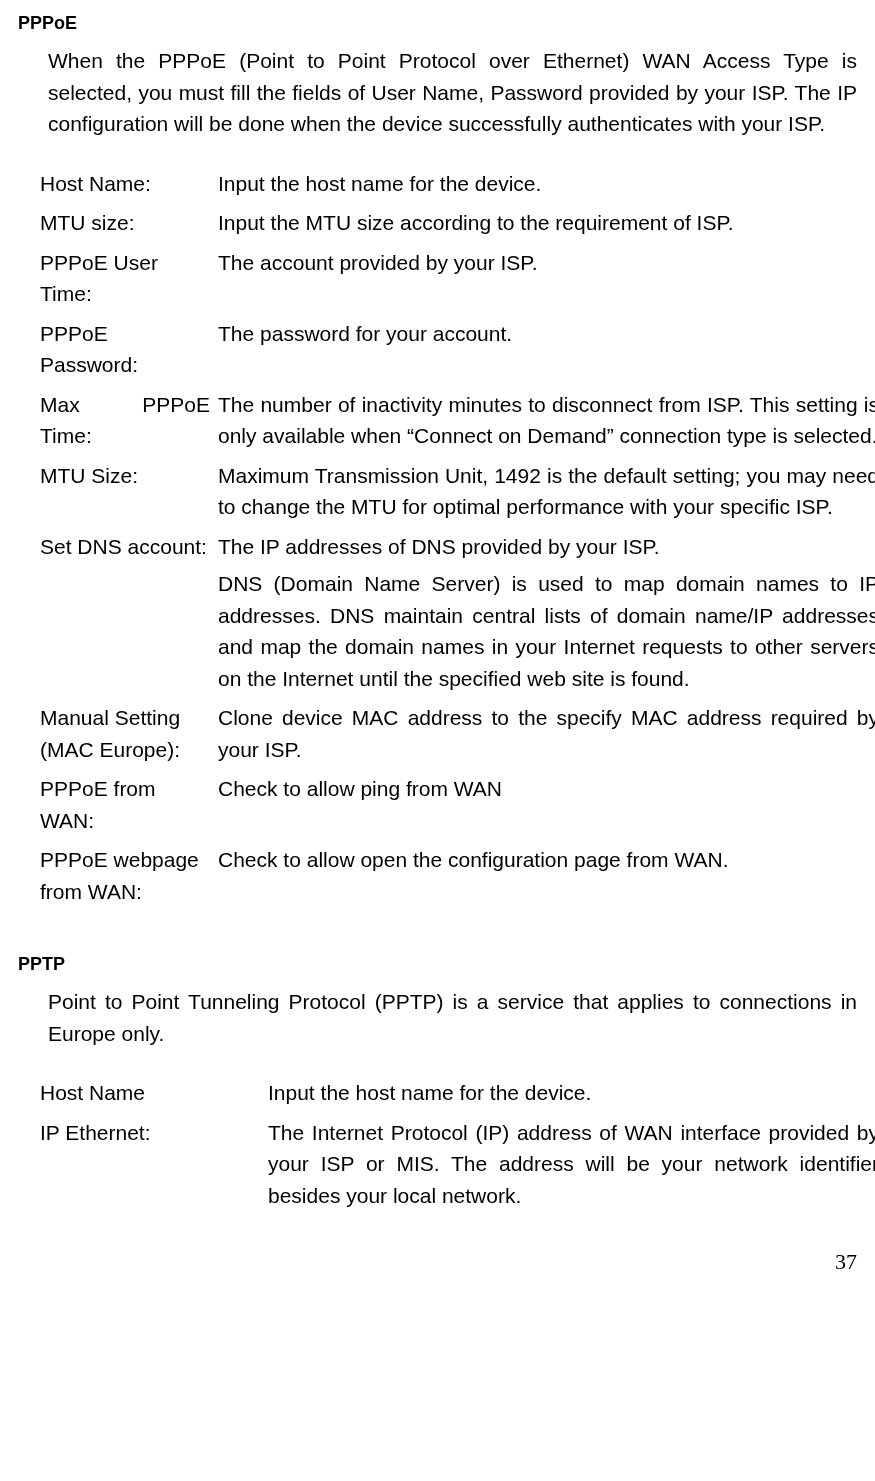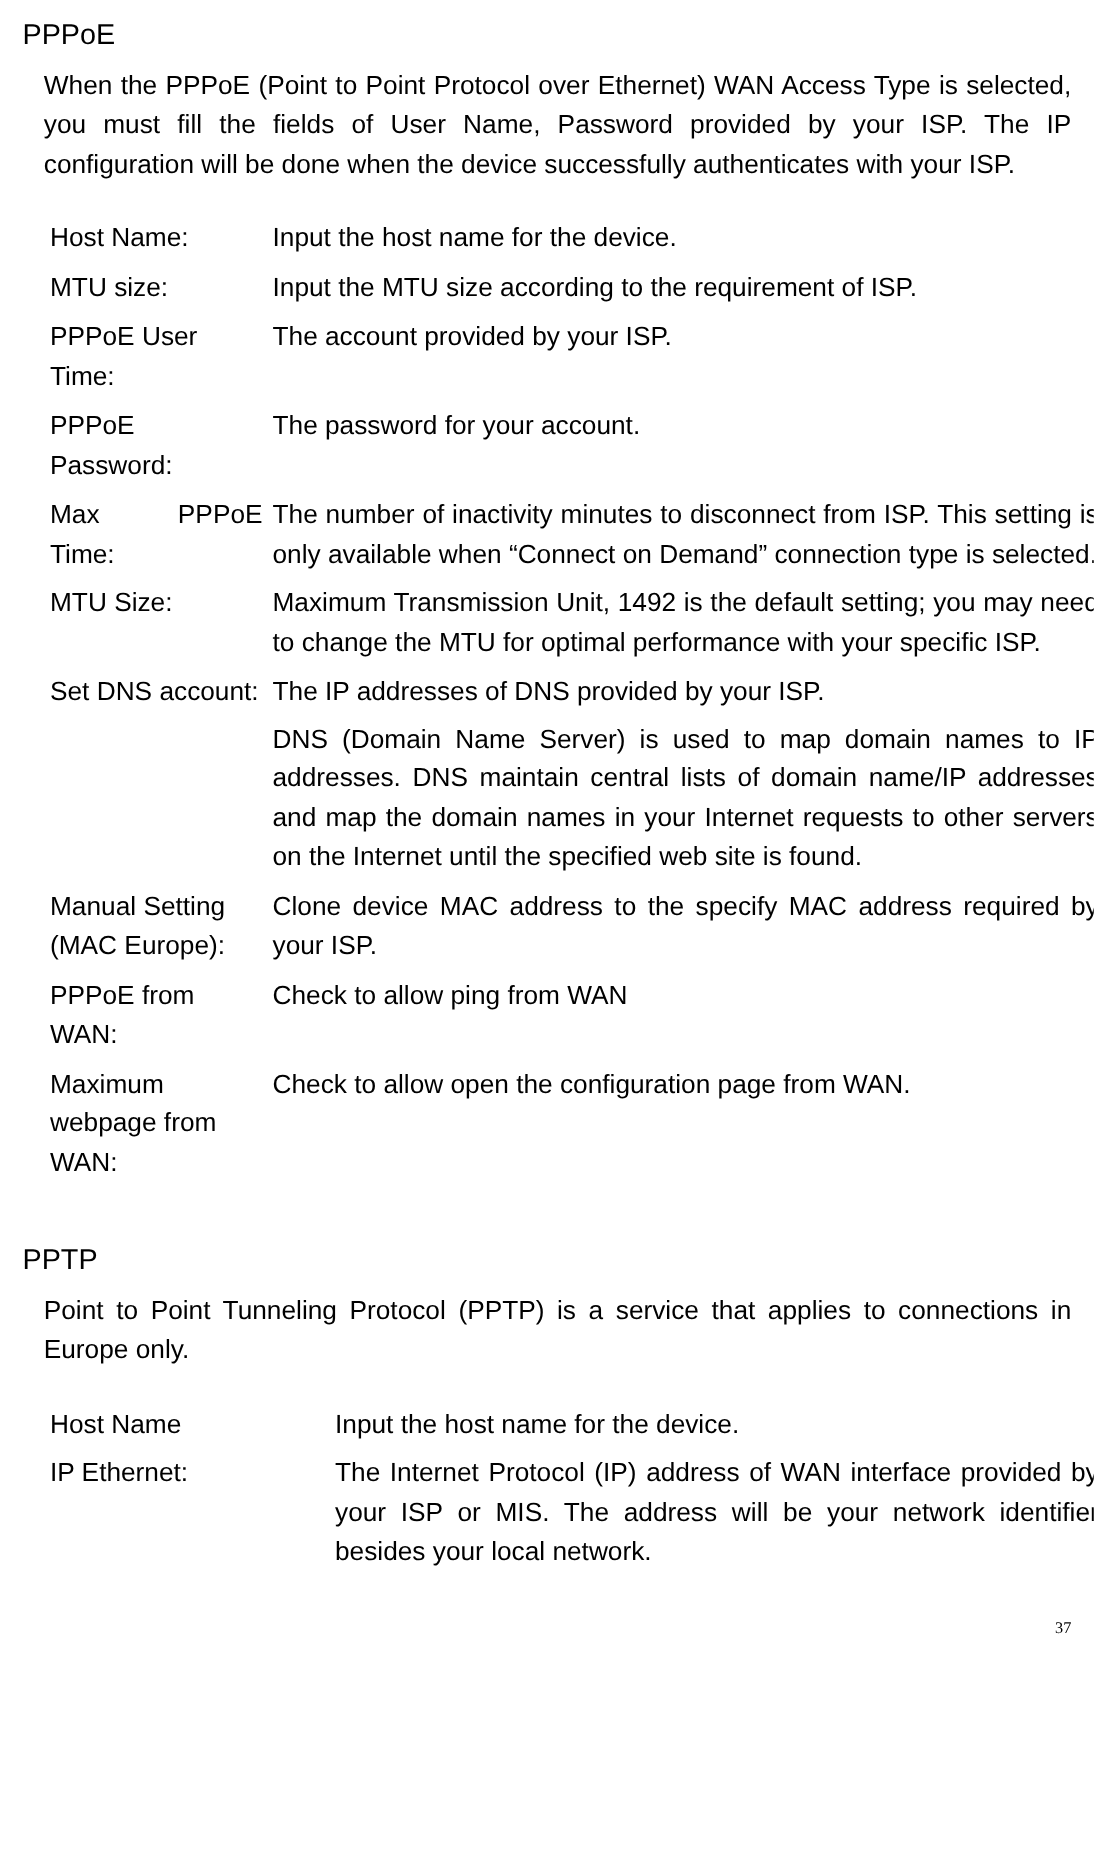--- a/index.html
+++ b/index.html
@@ -7,26 +7,26 @@
     font-size: 21px;
     line-height: 1.5;
     color: #000;
     background: #fff;
     margin: 0;
     padding: 10px 18px 30px 18px;
     width: 875px;
     box-sizing: border-box;
   }
   .section-heading {
-    font-weight: normal;
-    font-size: 23px;
+    font-weight: bold;
+    font-size: 18px;
     margin: 0 0 8px 0;
   }
   .intro {
-    margin: 0 0 24px 17px;
+    margin: 0 0 24px 30px;
     text-align: justify;
   }
   .deftable {
     display: table;
     width: 100%;
     margin: 0 0 40px 22px;
     box-sizing: border-box;
   }
   .defrow {
     display: table-row;
@@ -52,21 +52,21 @@
   }
   .defdesc p:last-child {
     margin-bottom: 0;
   }
   .idle-term {
     text-align: justify;
     text-align-last: justify;
   }
   .page-num {
     text-align: right;
-    font-size: 13px;
+    font-size: 22px;
     font-family: "Times New Roman", Times, serif;
     margin-top: 30px;
   }
 </style>
 </head>
 <body>
 
 <div class="section-heading">PPPoE</div>
 <p class="intro">When the PPPoE (Point to Point Protocol over Ethernet) WAN Access Type is selected, you must fill the fields of User Name, Password provided by your ISP. The IP configuration will be done when the device successfully authenticates with your ISP.</p>
 
@@ -104,21 +104,21 @@
   </div>
   <div class="defrow">
     <div class="defterm">Manual Setting (MAC Europe):</div>
     <div class="defdesc">Clone device MAC address to the specify MAC address required by your ISP.</div>
   </div>
   <div class="defrow">
     <div class="defterm">PPPoE from WAN:</div>
     <div class="defdesc">Check to allow ping from WAN</div>
   </div>
   <div class="defrow">
-    <div class="defterm">Maximum webpage from WAN:</div>
+    <div class="defterm">PPPoE webpage from WAN:</div>
     <div class="defdesc">Check to allow open the configuration page from WAN.</div>
   </div>
 </div>
 
 <div class="section-heading">PPTP</div>
 <p class="intro">Point to Point Tunneling Protocol (PPTP) is a service that applies to connections in Europe only.</p>
 
 <div class="deftable" style="margin-bottom:0;">
   <div class="defrow">
     <div class="defterm wide">Host Name</div>

